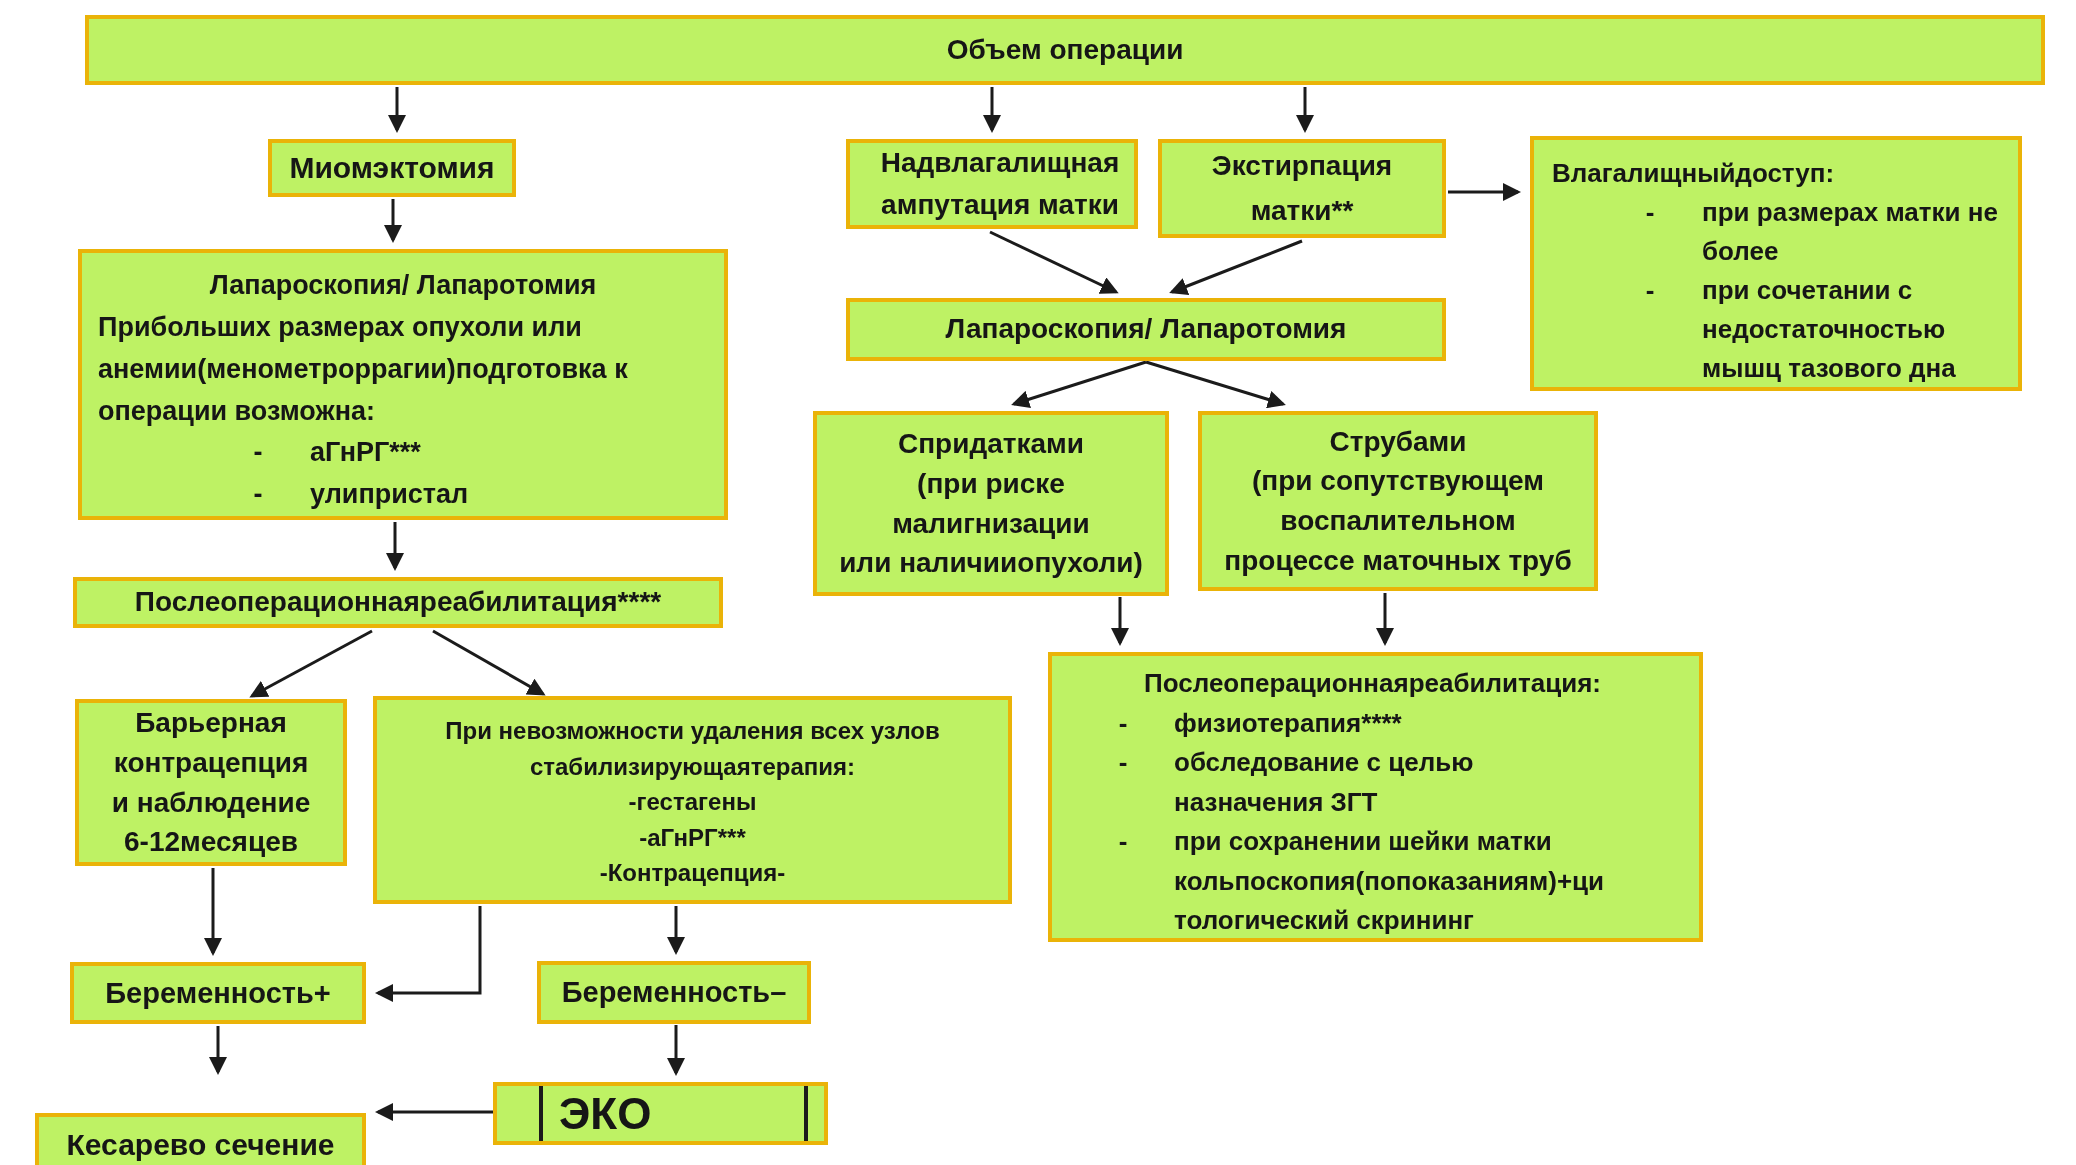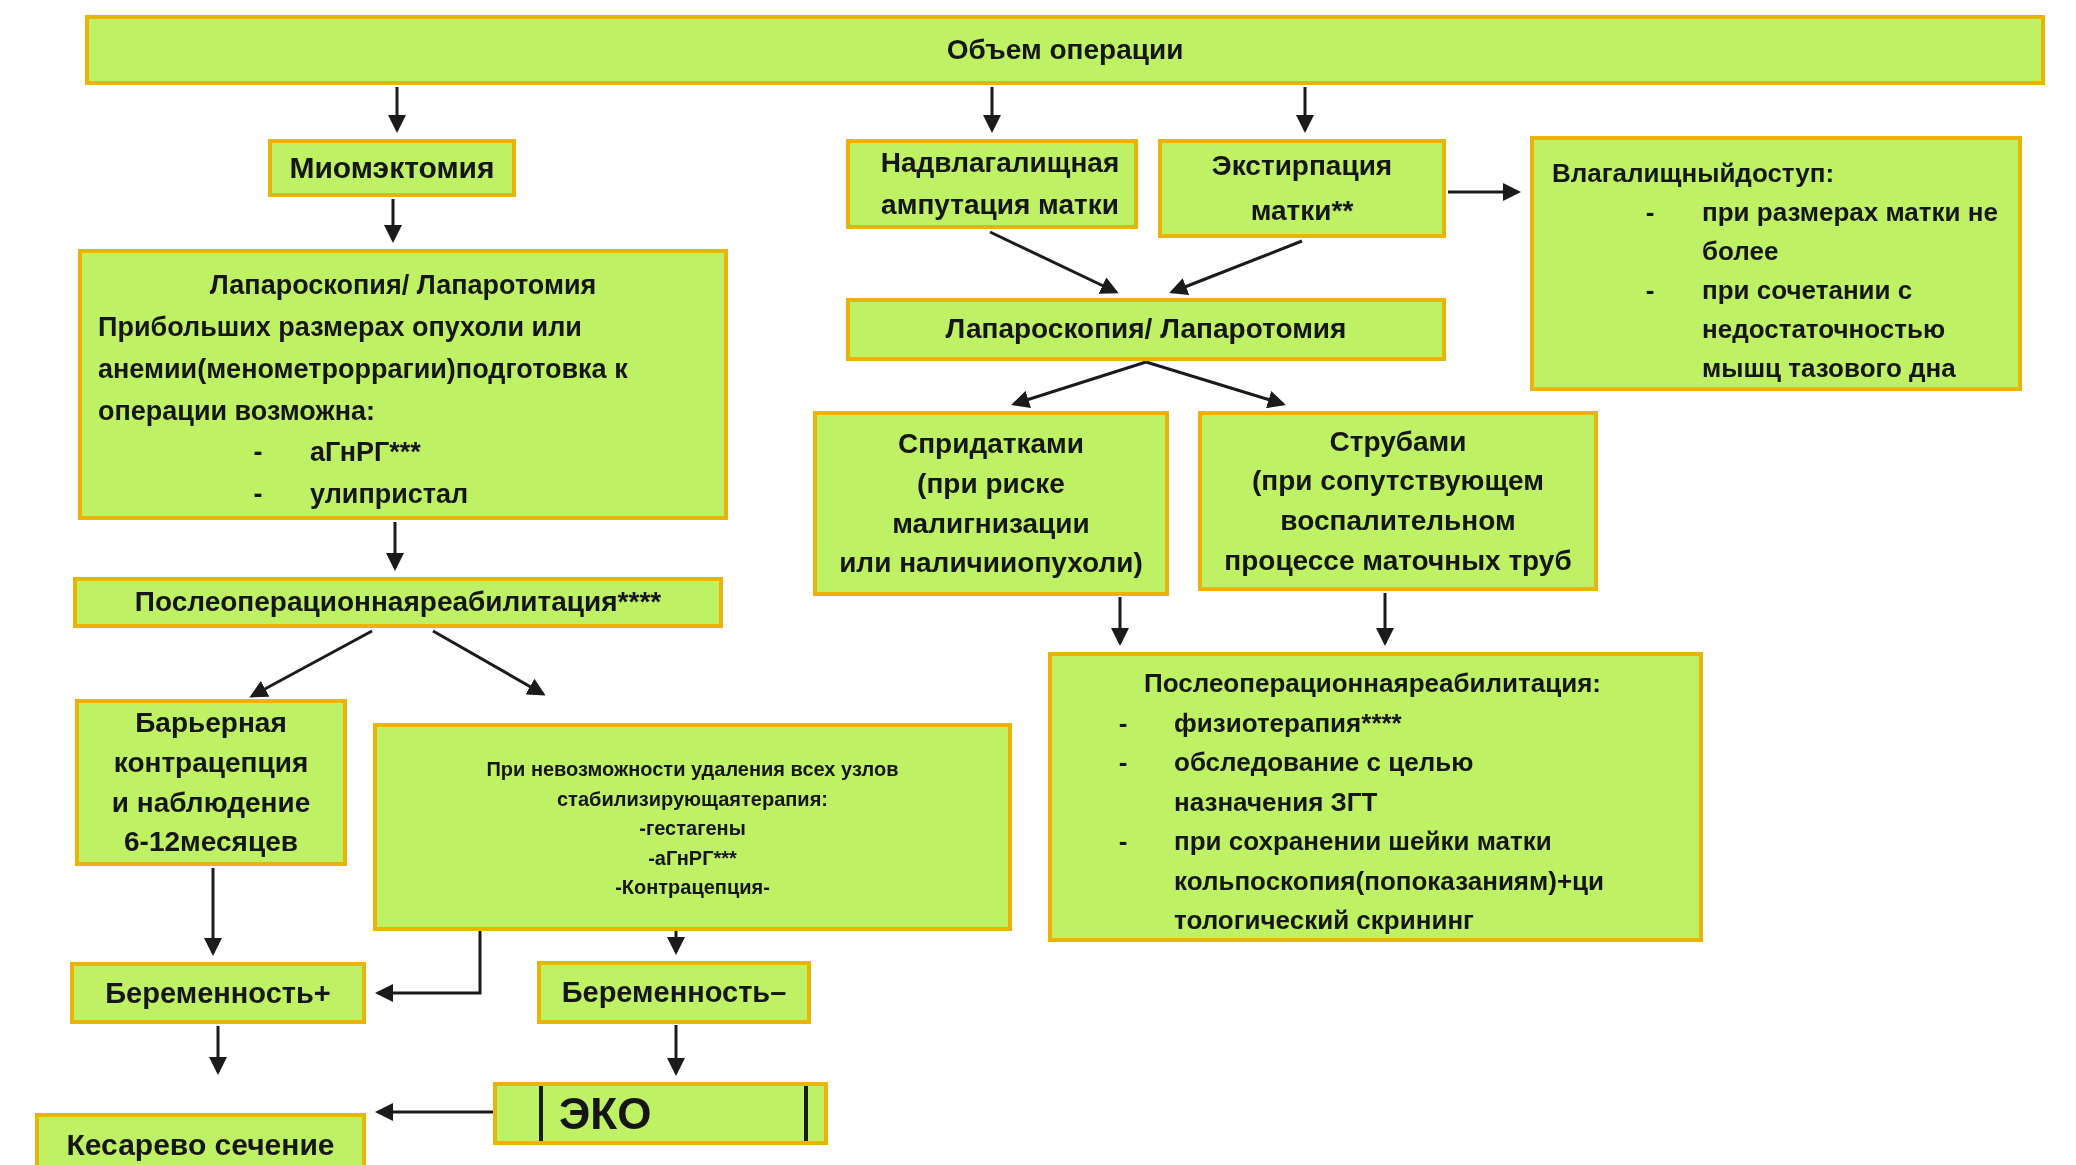--- a/index.html
+++ b/index.html
@@ -26,21 +26,21 @@
   .mk{flex:0 0 auto;text-align:center;}
   svg.wires{position:absolute;left:0;top:0;pointer-events:none;}
   
   #title-box{font-size:28px;}
   #myomectomy{font-size:30px;}
   #left-lap{font-size:27px;padding:12px 16px 0 16px;line-height:1.55;}
   #left-lap .bullet{padding-left:108px;}
   #left-lap .mk{width:104px;}
   #left-rehab{font-size:28px;}
   #barrier{font-size:28px;line-height:1.42;}
-  #impossible{font-size:20px;line-height:1.48;padding-top:4px;margin-top:27px;}
+  #impossible{font-size:24px;line-height:1.48;padding-top:4px;}
   #preg-plus,#preg-minus{font-size:29px;}
   #cesarean{font-size:30px;}
   #eco{font-size:44px;display:flex;align-items:center;padding-left:62px;}
   #supravaginal{font-size:28px;line-height:1.5;padding-left:16px;}
   #extirpation{font-size:28px;line-height:1.6;}
   #vaginal{font-size:26px;padding:14px 10px 0 18px;line-height:1.5;}
   #vaginal .bullet{padding-left:46px;}
   #vaginal .mk{width:104px;}
   #vaginal .bt{max-width:322px;}
   #right-lap{font-size:28px;}

